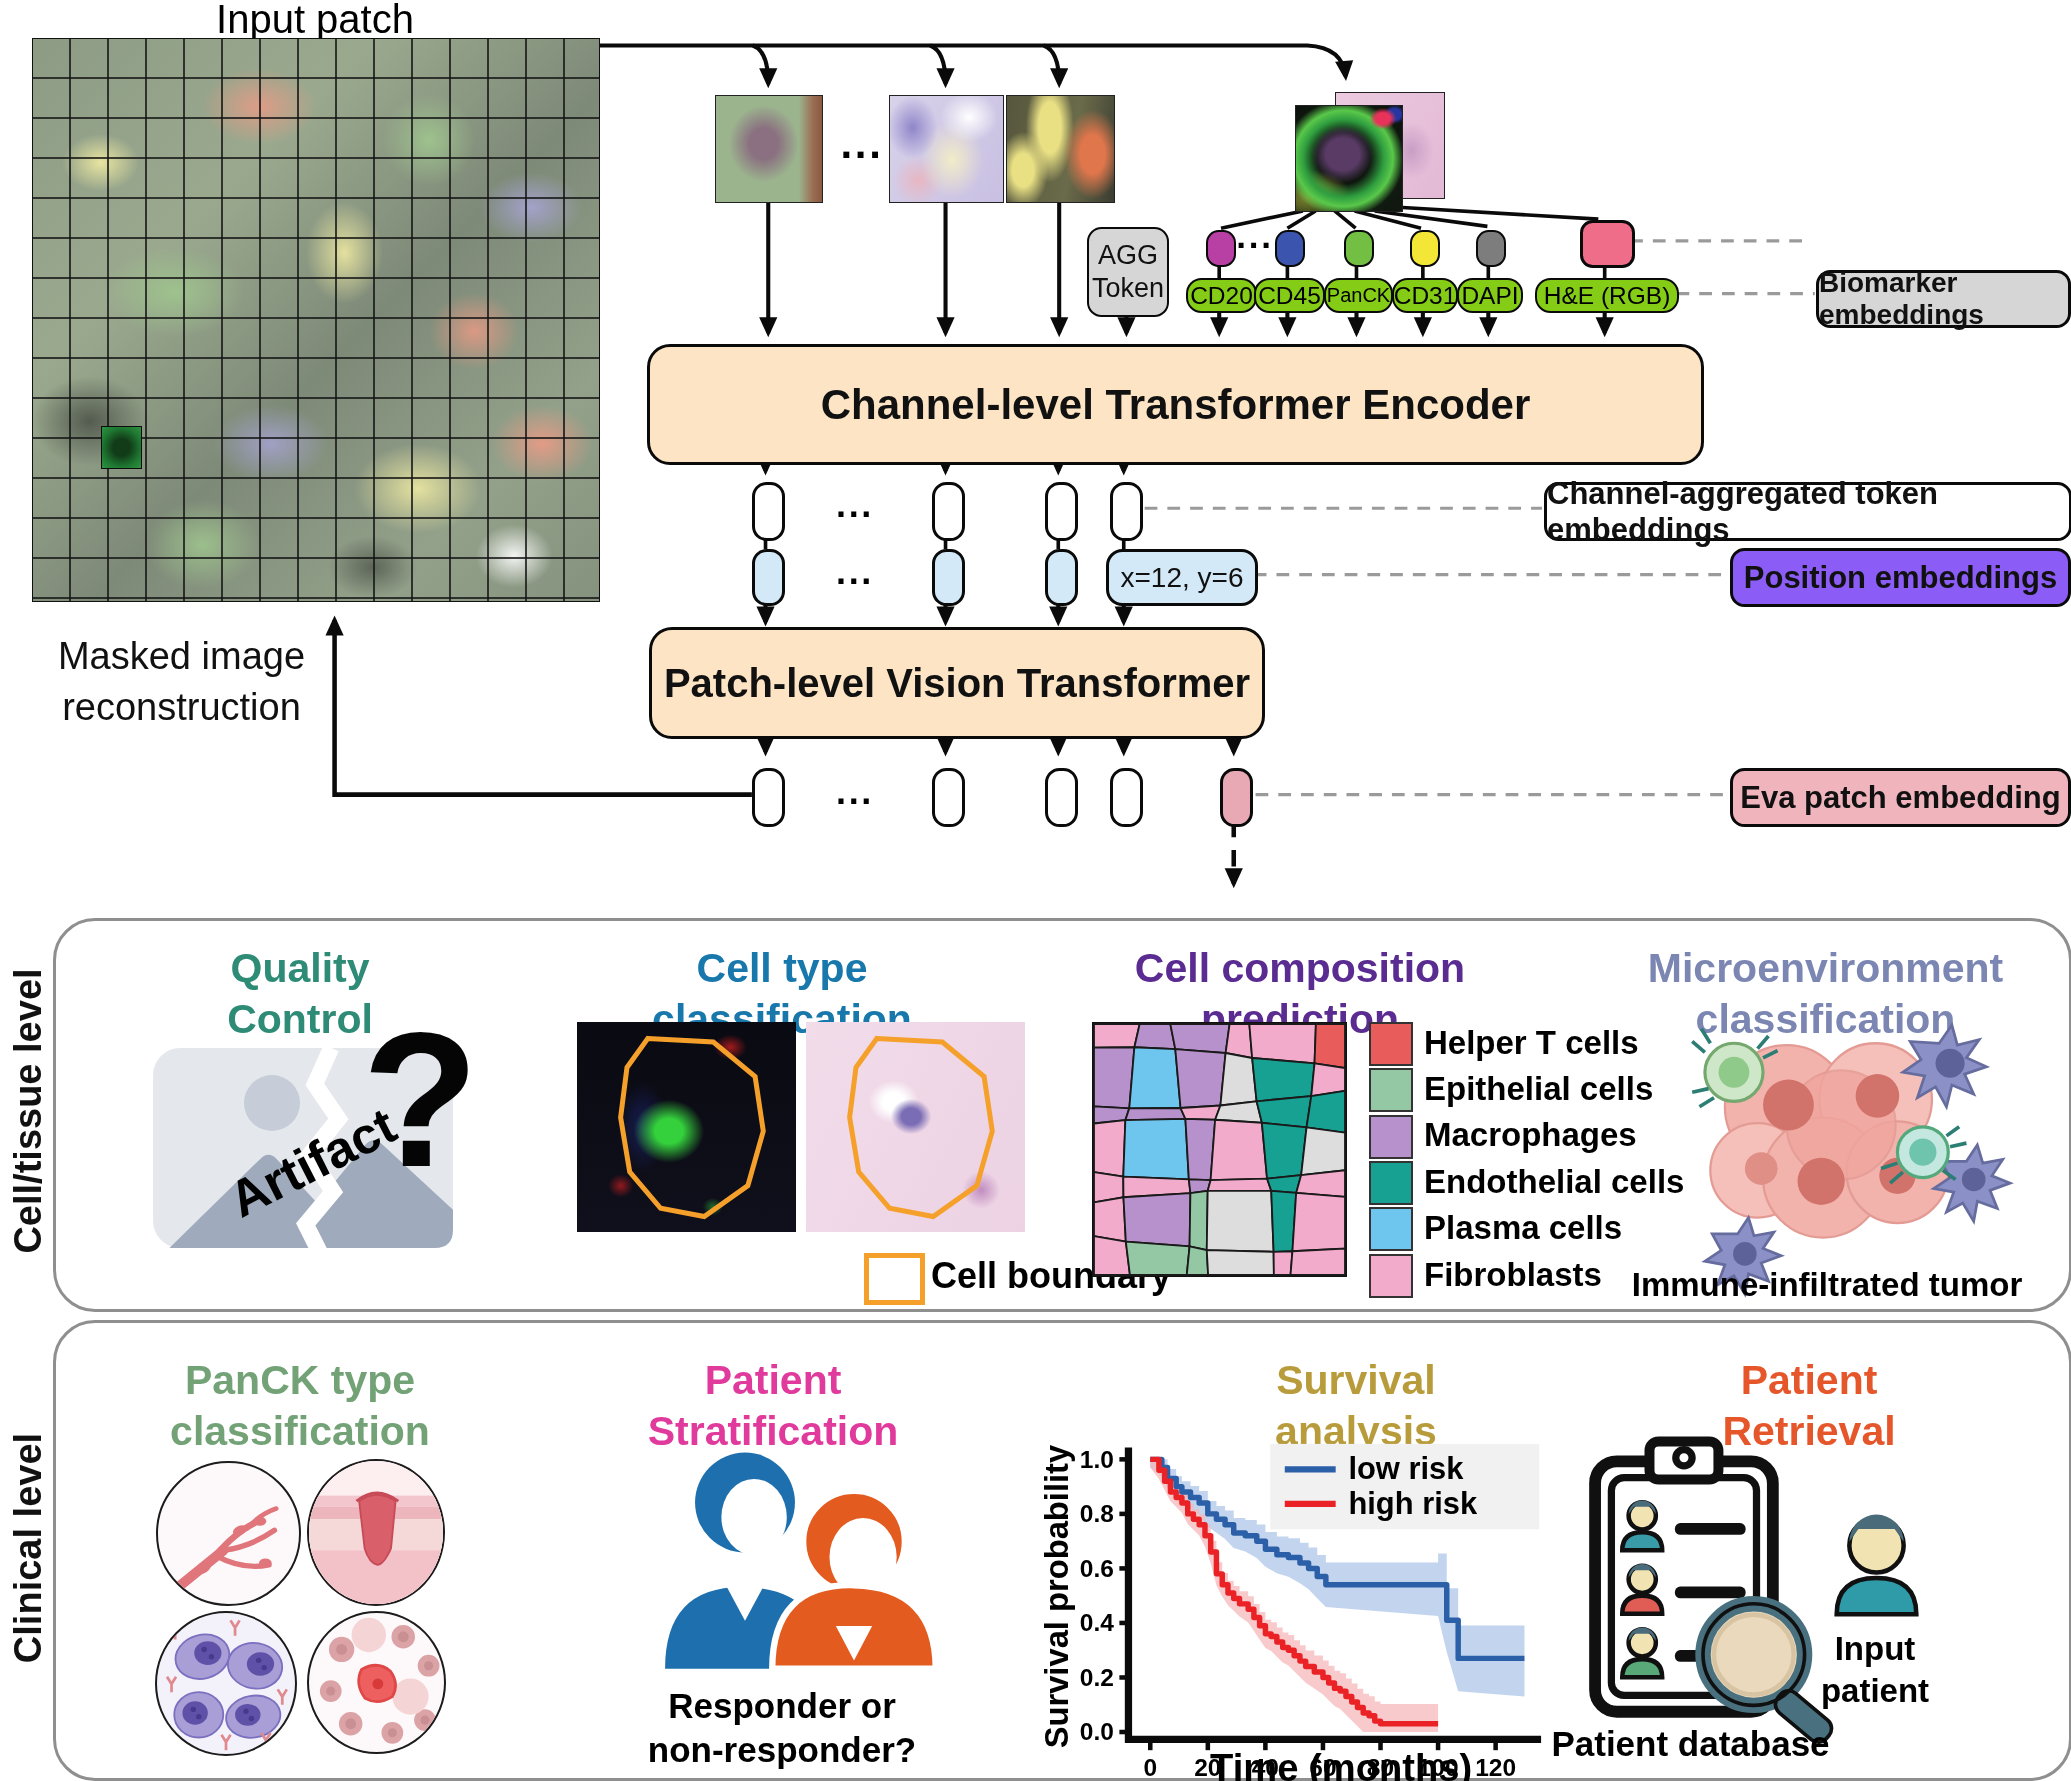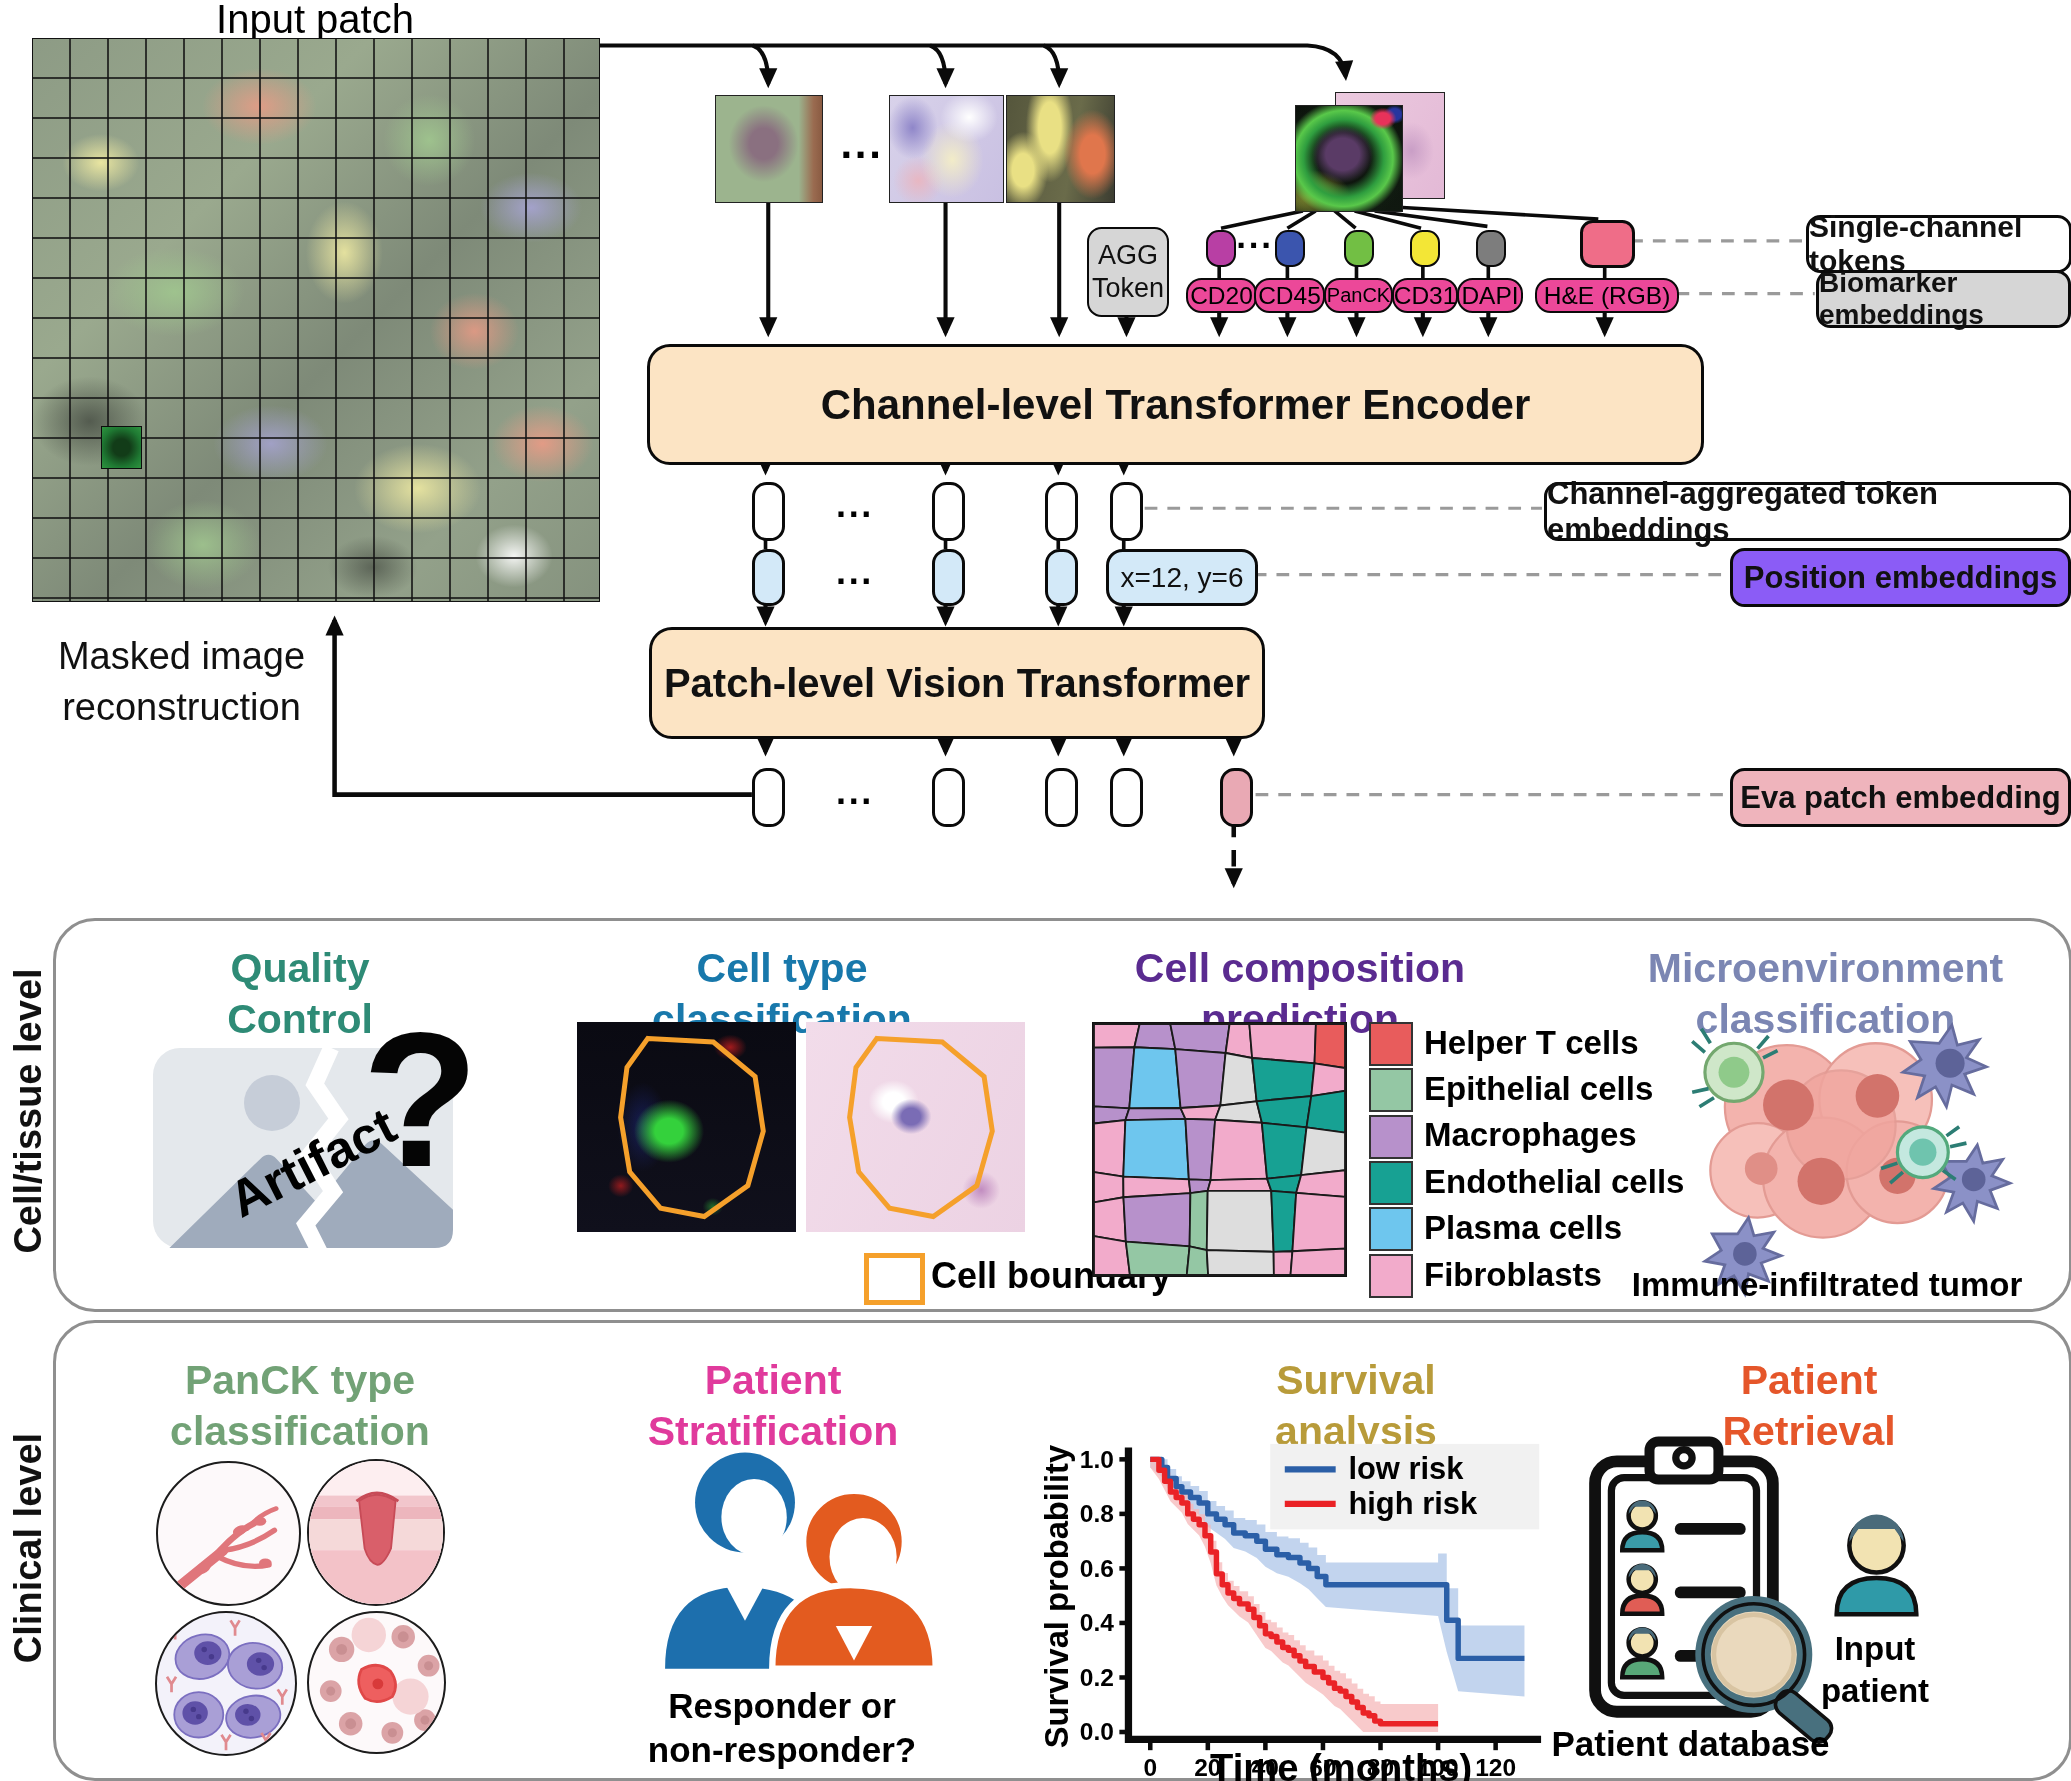--- a/index.html
+++ b/index.html
@@ -51,21 +51,21 @@
       radial-gradient(32px 41px at 70% 55%, #c99ec6, rgba(201,158,198,0) 70%),
       radial-gradient(27px 27px at 45% 80%, #b88fc0, rgba(184,143,192,0) 70%),
       linear-gradient(120deg,#eccadf,#e3b9d6);}
   .pfl{background:
       radial-gradient(18px 14.5px at 82% 12%, #e8325a 0 40%, rgba(232,50,90,0) 75%),
       radial-gradient(14.5px 12.7px at 93% 8%, #27359e 0 45%, rgba(39,53,158,0) 75%),
       radial-gradient(42px 40px at 44% 46%, #5a3b66 0 40%, rgba(90,59,102,0) 72%),
       radial-gradient(77px 75px at 45% 50%, rgba(18,60,22,.0) 34%, #2f9e3f 52%, #59c84a 64%, rgba(20,40,20,.2) 78%, rgba(0,0,0,0) 88%),
       radial-gradient(55px 36px at 15% 85%, #b7bd3e, rgba(183,189,62,0) 70%),
       linear-gradient(#0c120c,#101810);}
-  .pillbox{background:#ec4899;border:2.7px solid #0a0a0a;border-radius:15.5px;
+  .pillbox{background:#84cc16;border:2.7px solid #0a0a0a;border-radius:15.5px;
      display:flex;align-items:center;justify-content:center;font-size:24.5px;color:#000;}
   .bigbox{background:#fce4c4;border:3.6px solid #0a0a0a;border-radius:23px;
      display:flex;align-items:center;justify-content:center;font-weight:bold;}
   .lblbox{border:3.2px solid #0a0a0a;border-radius:14.5px;background:#fff;
      display:flex;align-items:center;justify-content:center;font-weight:bold;font-size:30px;}
   .oval{border:3.2px solid #0a0a0a;border-radius:14.5px;background:#fff;}
   .oval.blue{background:#d3e9f8;}
   .oval.pink{background:#e9a9b4;}
   .dots{font-size:42px;font-weight:bold;letter-spacing:2.7px;color:#000;}
   .badge{background:#d3e9f8;border:3.2px solid #0a0a0a;border-radius:16.4px;font-size:28px;}
@@ -203,21 +203,20 @@
       <div class="abs" style="left: 1344px; top: 230px; width: 25.5px; height: 33px; border: 2.7px solid rgb(10, 10, 10); border-radius: 12.7px; background: rgb(114, 191, 68);"></div>
       <div class="pillbox abs" style="left: 1324px; top: 278px; width: 65px; height: 31px; font-size: 20px;">PanCK</div>
       <div class="abs" style="left: 1410px; top: 230px; width: 25.5px; height: 33px; border: 2.7px solid rgb(10, 10, 10); border-radius: 12.7px; background: rgb(243, 230, 54);"></div>
       <div class="pillbox abs" style="left: 1392px; top: 278px; width: 62px; height: 31px;">CD31</div>
       <div class="abs" style="left: 1476px; top: 230px; width: 25.5px; height: 33px; border: 2.7px solid rgb(10, 10, 10); border-radius: 12.7px; background: rgb(125, 125, 125);"></div>
       <div class="pillbox abs" style="left: 1457px; top: 278px; width: 62px; height: 31px;">DAPI</div>
       <div class="abs" style="left: 1580px; top: 220px; width: 49px; height: 42px; border: 3.2px solid rgb(10, 10, 10); border-radius: 12.7px; background: rgb(239, 109, 136);"></div>
       <div class="pillbox abs" style="left: 1535px; top: 278px; width: 140px; height: 31px;">H&amp;E (RGB)</div>
     </div>
 
-  <div class="abs lblbox" style="left:1806px;top:215px;width:260px;height:52px;font-size:30px;">Single-channel tokens</div>
   <div class="abs lblbox" style="left:1816px;top:270px;width:249px;height:52px;background:#d6d6d6;font-size:28px;">Biomarker embeddings</div>
   <div class="abs lblbox" style="left:1544px;top:482px;width:522px;height:53px;font-size:31px;">Channel-aggregated token embeddings</div>
   <div class="abs lblbox" style="left:1730px;top:548px;width:335px;height:53px;background:#8b5cf6;font-size:31px;">Position embeddings</div>
   <div class="abs lblbox" style="left:1730px;top:768px;width:335px;height:53px;background:#efb4bc;font-size:31px;">Eva patch embedding</div>
 
   <div class="abs bigbox" style="left:647px;top:344px;width:1051px;height:115px;font-size:42px;">Channel-level Transformer Encoder</div>
 
   <div class="abs oval" style="left:752px;top:482px;width:27px;height:53px;"></div>
   <div class="abs dots ctr" style="left:826px;top:486px;width:58px;height:38px;font-size:36px;">...</div>
   <div class="abs oval" style="left:932px;top:482px;width:27px;height:53px;"></div>

